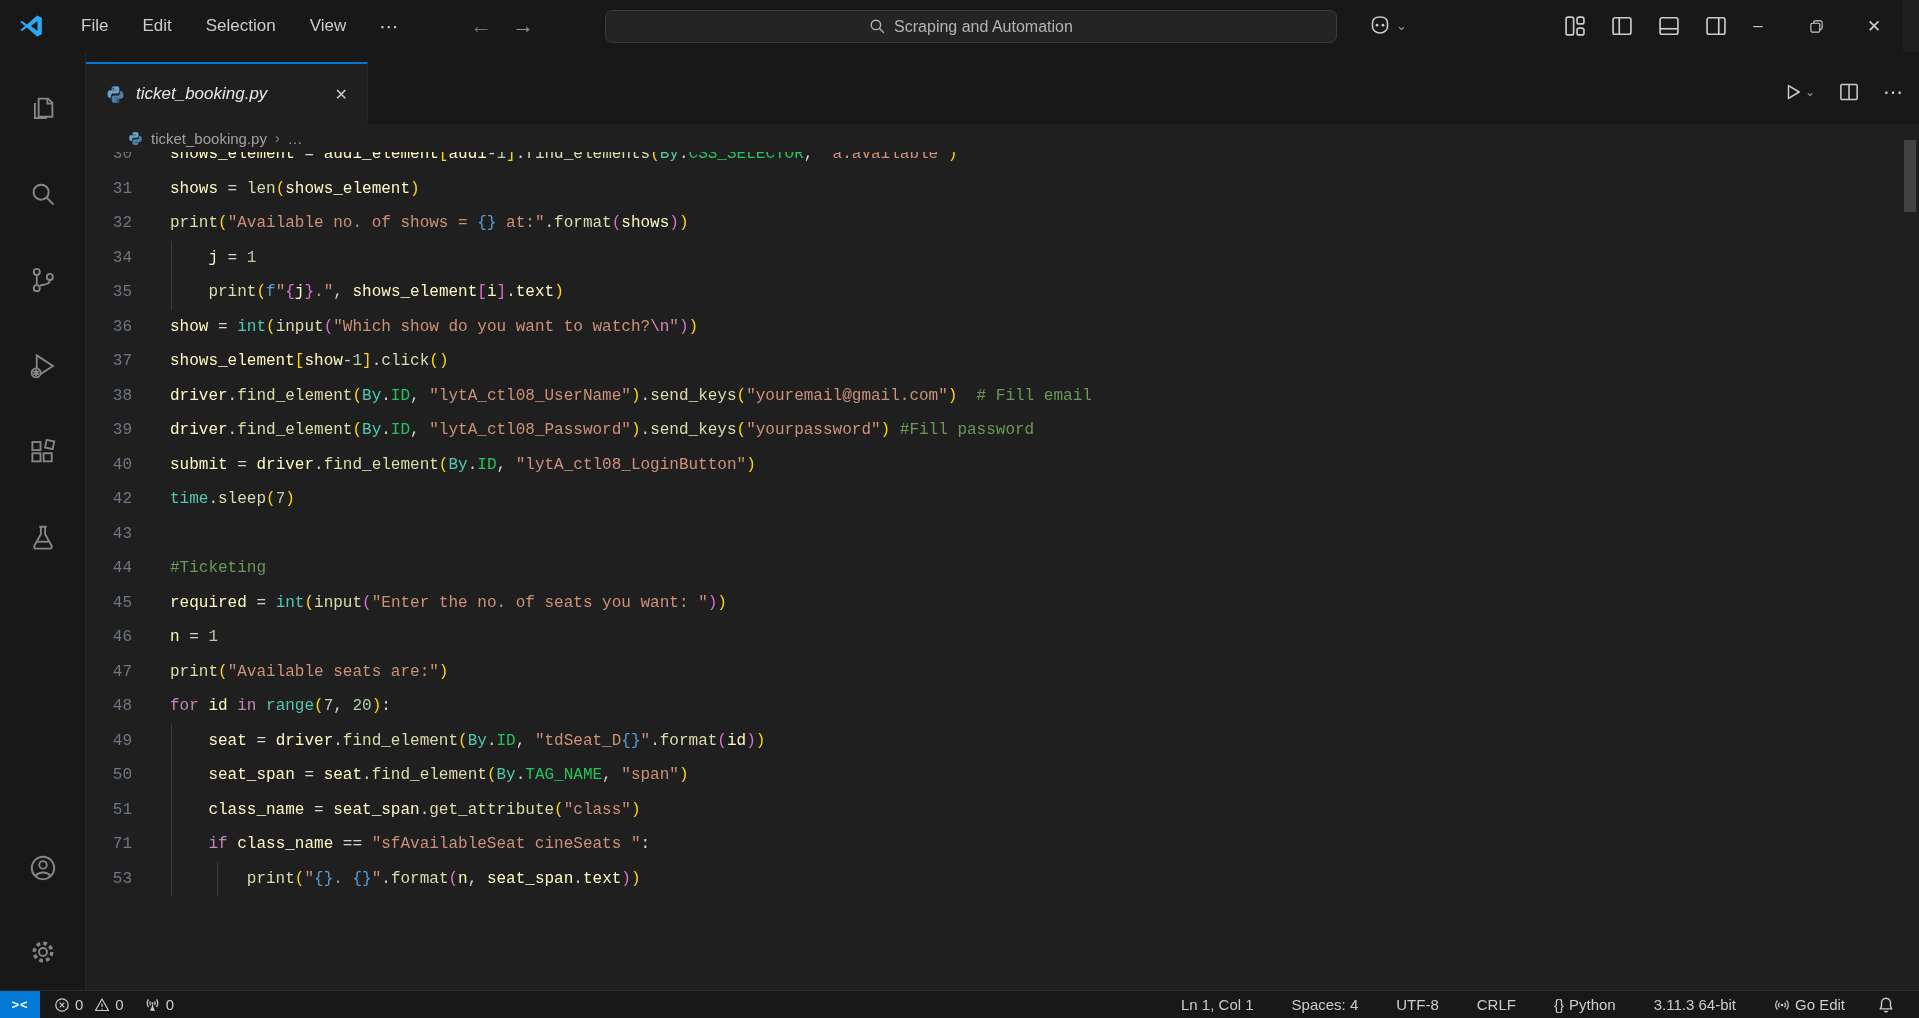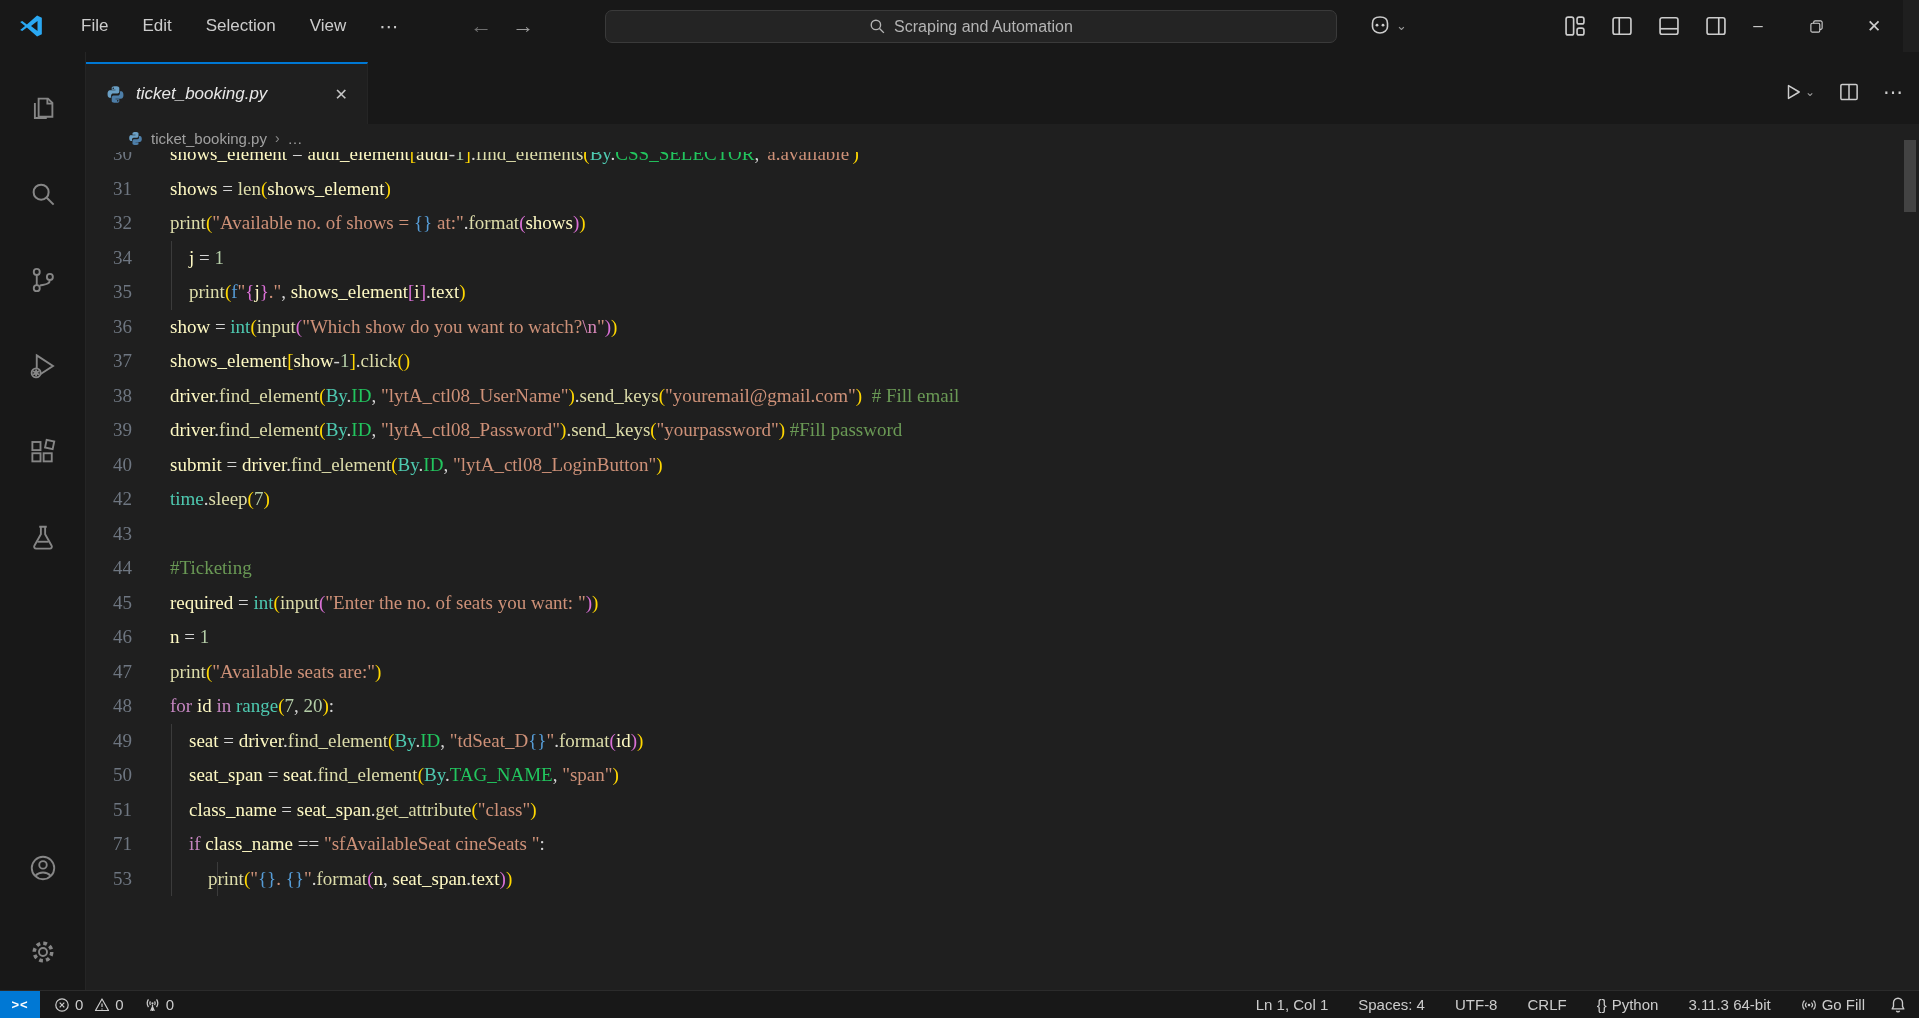--- a/index.html
+++ b/index.html
@@ -44,21 +44,21 @@
                     padding-top:8px; color:#cccccc; }
 
   
   .breadcrumb { position:absolute; left:86px; right:0; top:124px; height:28px; background:#1f1f1f;
                 display:flex; align-items:center; padding-left:42px; gap:8px;
                 color:#a0a0a0; font-size:15px; }
 
   
   .editor { position:absolute; left:86px; right:0; top:152px; bottom:28px; background:#1f1f1f; overflow:hidden; }
   .cl { position:relative; height:34.5px; white-space:pre;
-        font-family:Liberation Serif, serif; font-size:19px; line-height:34.5px; }
+        font-family:Liberation Mono, monospace; font-size:16px; line-height:34.5px; }
   .cl .ln { position:absolute; left:0; width:46px; text-align:right; color:#6e7681; }
   .cl .code { position:absolute; left:84px; color:#d4d4d4; }
   .guide { position:absolute; top:0; bottom:0; width:1px; background:#3b3b3b; }
   .tk-v  { color:#fef9c3; }
   .tk-w  { color:#d4d4d4; }
   .tk-f  { color:#dcdcaa; }
   .tk-k  { color:#c586c0; }
   .tk-t  { color:#4ec9b0; }
   .tk-s  { color:#ce9178; }
   .tk-n  { color:#b5cea8; }
@@ -72,21 +72,21 @@
                   background:rgba(110,110,110,0.45); z-index:25; }
 
   
   .statusbar { position:absolute; left:0; right:0; bottom:0; height:28px; background:#181818;
                border-top:1px solid #2b2b2b; display:flex; align-items:center;
                font-size:15px; color:#cccccc; z-index:40; }
   .remote { width:40px; height:28px; background:#0078d4; color:#ffffff; display:flex;
             align-items:center; justify-content:center; font-size:13px; font-weight:bold; letter-spacing:1px; }
   .sb-item { display:flex; align-items:center; gap:5px; padding:0 6px; height:28px; }
   .sb-left { display:flex; align-items:center; margin-left:8px; gap:8px; }
-  .sb-right { margin-left:auto; display:flex; align-items:center; gap:18px; padding-right:12px; }
+  .sb-right { margin-left:auto; display:flex; align-items:center; gap:26px; padding-right:24px; }
   svg.icon { display:block; }
 </style>
 </head>
 <body>
 
 <div class="titlebar">
   <div class="logo">
     <svg width="26" height="26" viewBox="0 0 24 24">
         <path fill="#2aa8f2" d="M17.6 2.2 8.2 10.6 3.9 7.3 2 8.3l4.5 3.7L2 15.7l1.9 1 4.3-3.3 9.4 8.4 4.4-2.2V4.4zM18 7.4v9.2L12 12z"></path>
       </svg>
@@ -314,20 +314,20 @@
       <span>Python</span>
     </div>
     <div class="sb-item">
         <span>3.11.3 64-bit</span>
       </div>
     <div class="sb-item">
       <svg class="icon" width="16" height="16" viewBox="0 0 16 16" fill="none" stroke="#cccccc" stroke-width="1.2">
           <path d="M3.5 3.5a6.4 6.4 0 0 0 0 9M12.5 3.5a6.4 6.4 0 0 1 0 9M5.6 5.6a3.4 3.4 0 0 0 0 4.8M10.4 5.6a3.4 3.4 0 0 1 0 4.8"></path>
           <circle cx="8" cy="8" r="1.3" fill="#cccccc" stroke="none"></circle>
         </svg>
-      <span>Go Fill</span>
+      <span>Go Edit</span>
     </div>
     <svg class="icon" width="18" height="18" viewBox="0 0 16 16" fill="none" stroke="#cccccc" stroke-width="1.2">
         <path d="M8 2a4 4 0 0 0-4 4v3.2L2.8 11.5h10.4L12 9.2V6a4 4 0 0 0-4-4z" stroke-linejoin="round"></path>
         <path d="M6.6 13.2a1.5 1.5 0 0 0 2.8 0"></path>
       </svg>
   </div>
 </div>
 
 </body></html>

